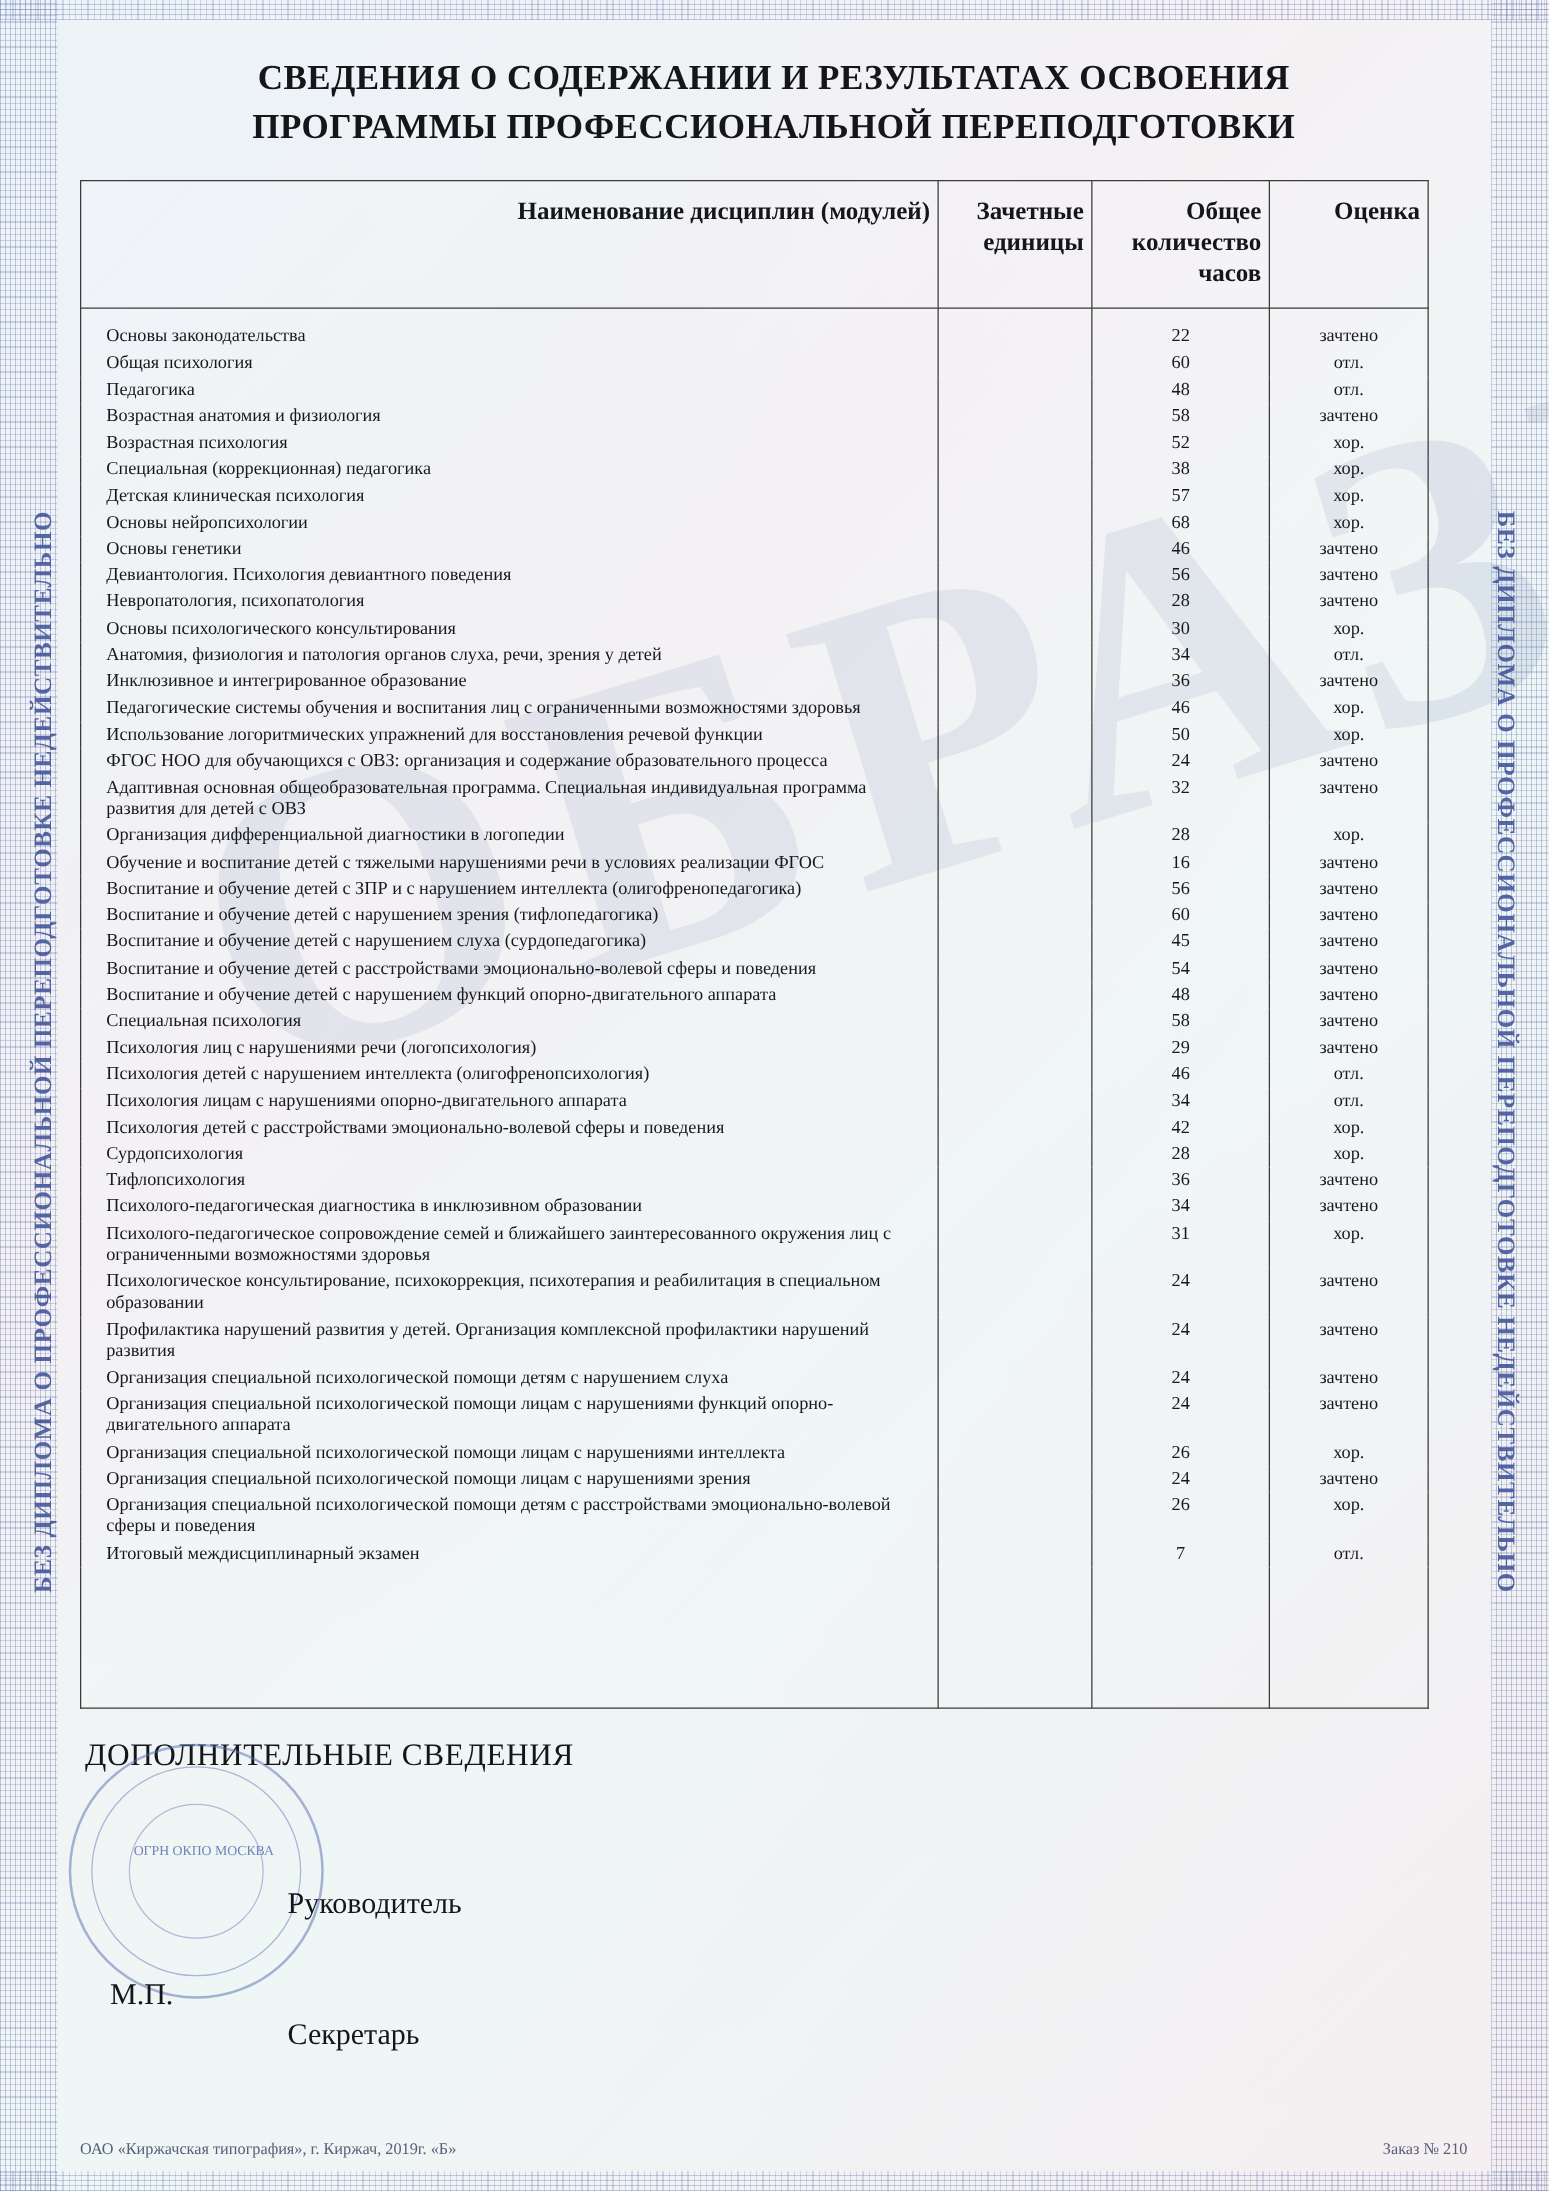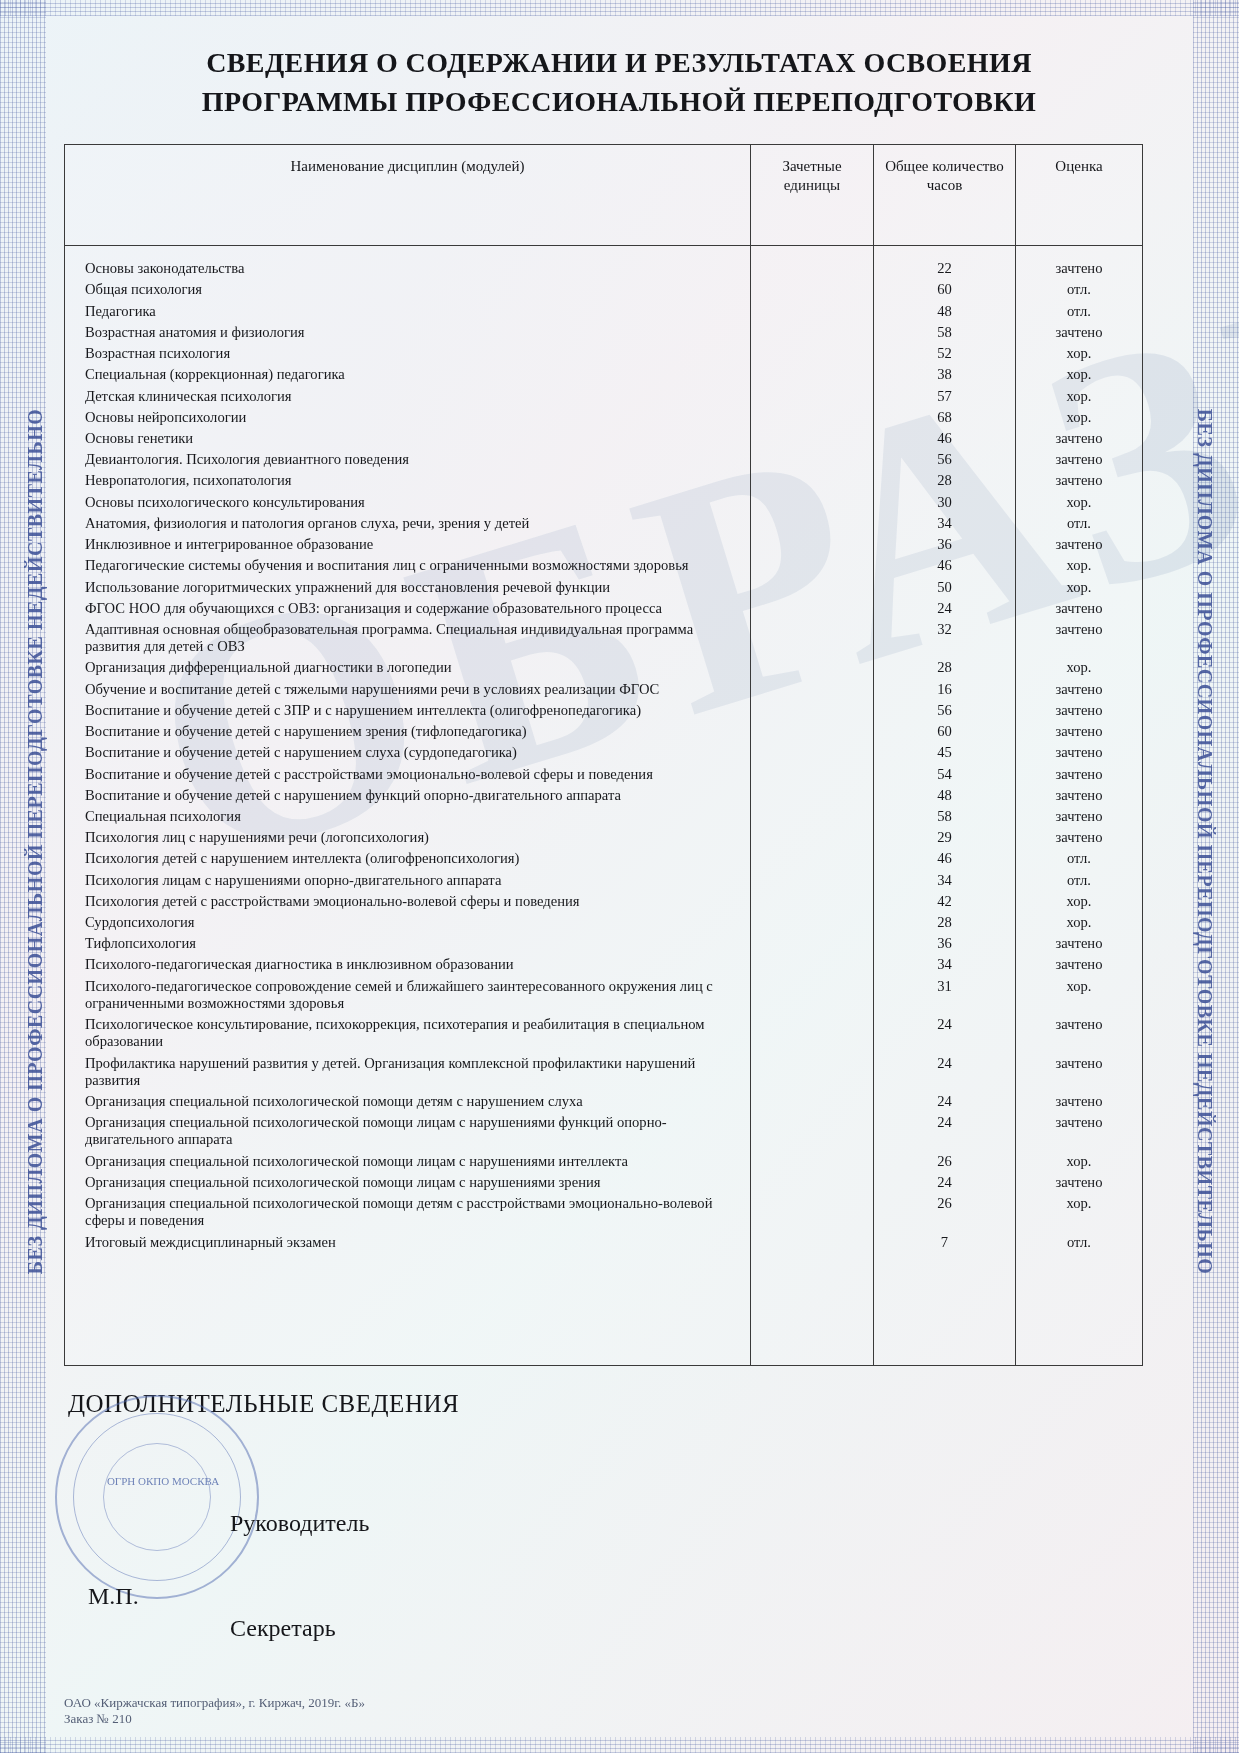--- a/index.html
+++ b/index.html
@@ -100,23 +100,23 @@
     width: 1078px;
     border-collapse: collapse;
     table-layout: fixed;
     background: rgba(255,255,255,0.12);
   }
   table.grades th, table.grades td {
     border: 1px solid #3a3a3a;
     vertical-align: top;
   }
   table.grades thead th {
-    font-weight: 400;
-    font-size: 15px;
-    text-align: center;
+    font-weight: 700;
+    font-size: 20px;
+    text-align: right;
     padding: 12px 6px 14px 6px;
     line-height: 1.25;
     color: #15161a;
     height: 74px;
   }
   col.c-name  { width: 686px; }
   col.c-units { width: 123px; }
   col.c-hours { width: 142px; }
   col.c-mark  { width: 127px; }
 
@@ -204,21 +204,20 @@
   .footer {
     position: absolute;
     left: 64px;
     bottom: 26px;
     width: 1110px;
     display: flex;
     justify-content: space-between;
     font-size: 13px;
     color: #3a4560;
     opacity: 0.85;
-    flex-direction: column;
   }
 </style>
 </head>
 <body>
 
 <div class="page">
 
   <div class="border-strip border-left"></div>
   <div class="border-strip border-right"></div>
   <div class="border-strip border-top"></div>

